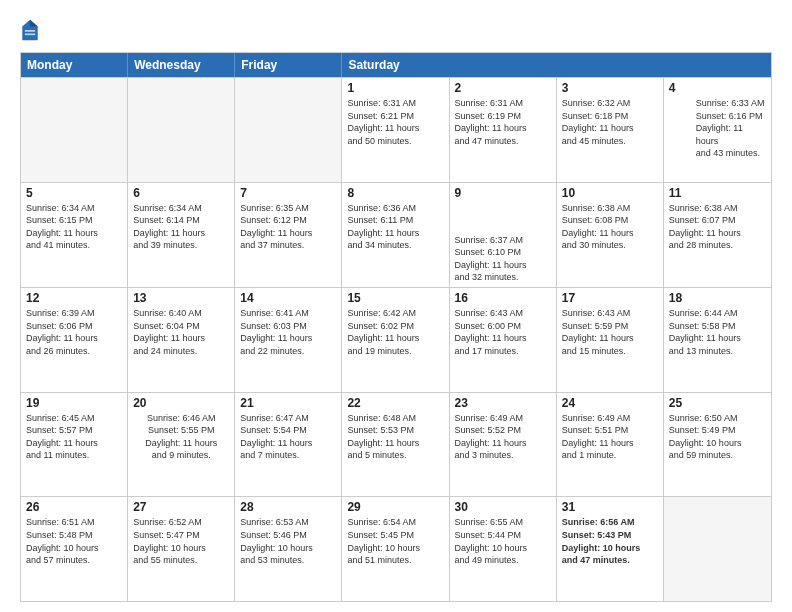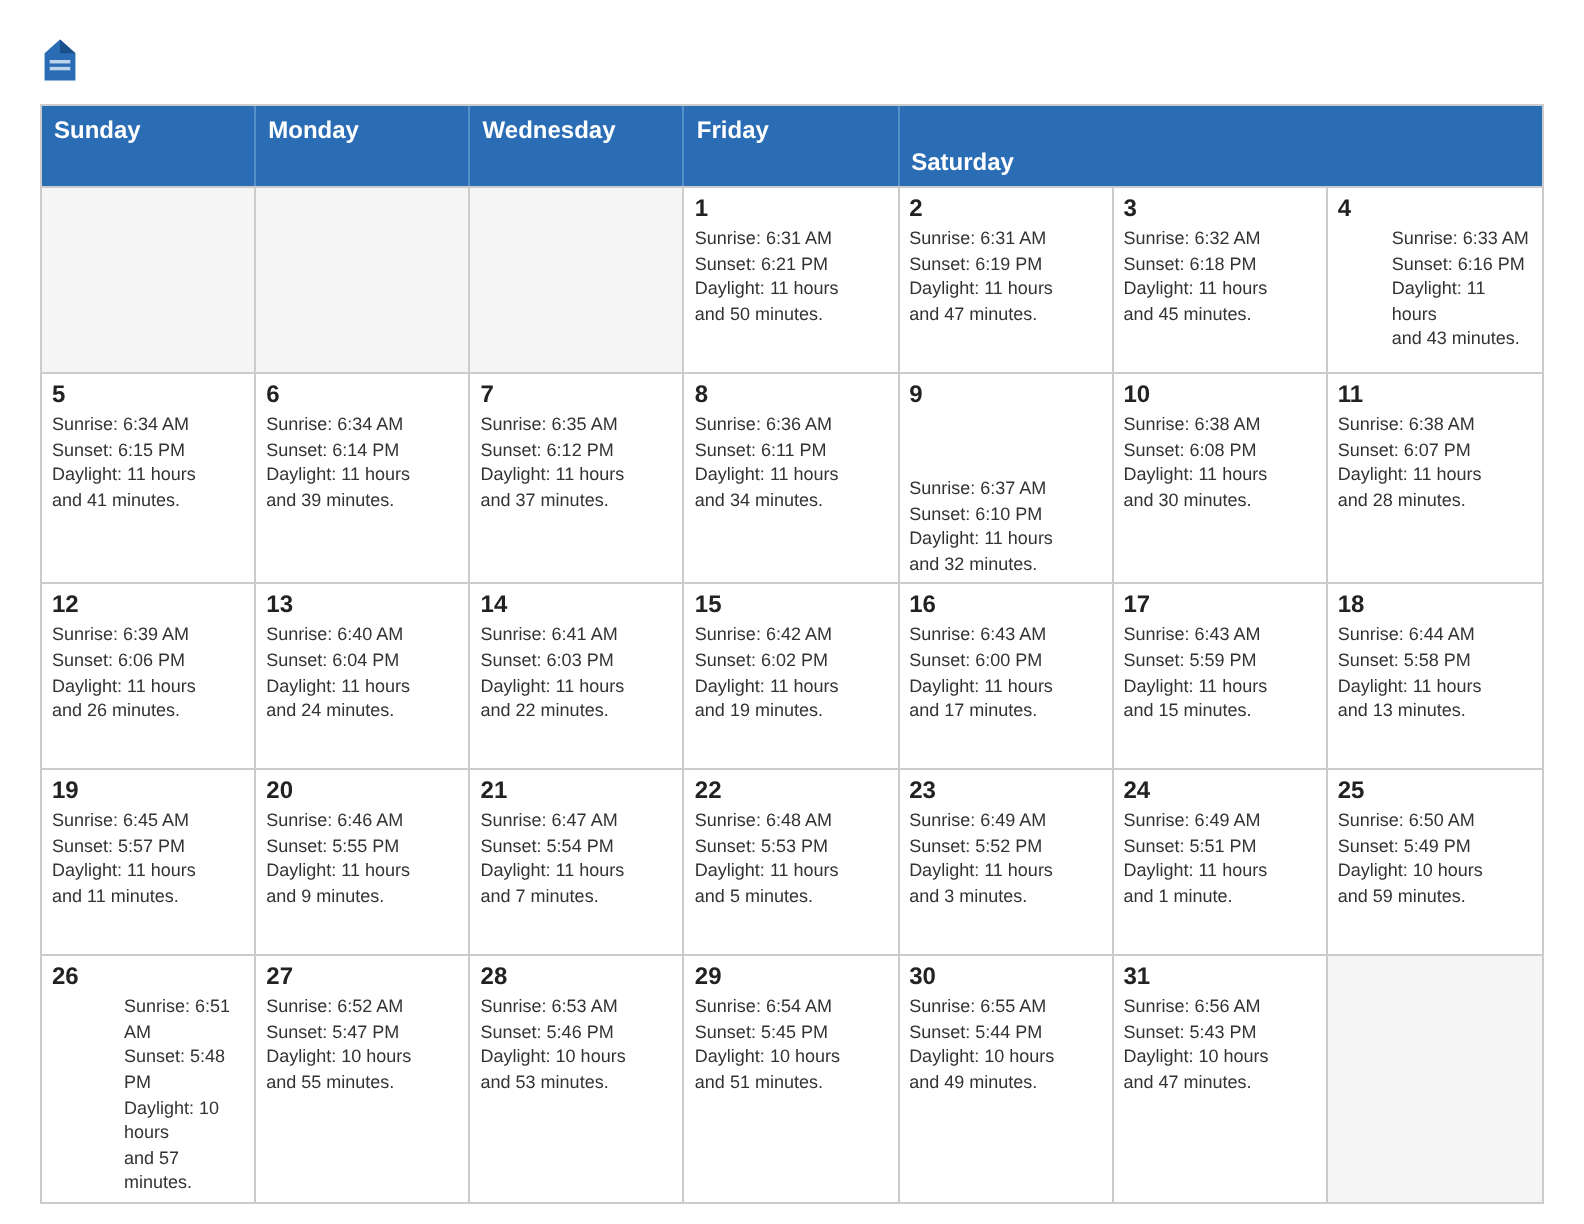--- a/index.html
+++ b/index.html
@@ -64,21 +64,21 @@
       background: #2a6db5;
     }
     .cal-header-cell {
       color: #fff;
       font-size: 12px;
       font-weight: bold;
       padding: 5px 6px;
       text-align: left;
       border-right: 1px solid #5590c8;
     }
-    .cal-header-cell:last-child { border-right: none; margin-top: 16px; }
+    .cal-header-cell:last-child { border-right: none; }
     .cal-body {
       display: flex;
       flex-direction: column;
       flex: 1;
     }
     .cal-row {
       display: grid;
       grid-template-columns: repeat(7, 1fr);
       flex: 1;
       border-top: 1px solid #ccc;
@@ -123,21 +123,20 @@
       </div>
     </div>
     <div class="title-block">
       <div class="month-title"></div>
       <div class="location"></div>
     </div>
   </div>
 
   <div class="calendar">
     <div class="cal-header-row">
-    <div class="cal-header-cell">Sunday</div>
         <div class="cal-header-cell">Monday</div>
         <div class="cal-header-cell">Wednesday</div>
         <div class="cal-header-cell">Friday</div>
         <div class="cal-header-cell">Saturday</div>
       </div>
     <div class="cal-body">
     <div class="cal-row">
           <div class="cal-cell empty"></div>
           <div class="cal-cell empty"></div>
           <div class="cal-cell empty"></div>
@@ -275,21 +274,21 @@
         <div class="cal-row">
           <div class="cal-cell">
             <div class="day-num">19</div>
             <div class="cell-info" style="white-space: pre-line;">Sunrise: 6:45 AM
 Sunset: 5:57 PM
 Daylight: 11 hours
 and 11 minutes.</div>
           </div>
           <div class="cal-cell">
             <div class="day-num">20</div>
-            <div class="cell-info" style="white-space: pre-line;">Sunrise: 6:46 AM
+            <div class="cell-info" style="white-space: pre-line; text-align: center;">Sunrise: 6:46 AM
 Sunset: 5:55 PM
 Daylight: 11 hours
 and 9 minutes.</div>
           </div>
           <div class="cal-cell">
             <div class="day-num">21</div>
             <div class="cell-info" style="white-space: pre-line;">Sunrise: 6:47 AM
 Sunset: 5:54 PM
 Daylight: 11 hours
 and 7 minutes.</div>
@@ -319,21 +318,21 @@
             <div class="day-num">25</div>
             <div class="cell-info" style="white-space: pre-line;">Sunrise: 6:50 AM
 Sunset: 5:49 PM
 Daylight: 10 hours
 and 59 minutes.</div>
           </div>
         </div>
         <div class="cal-row">
           <div class="cal-cell">
             <div class="day-num">26</div>
-            <div class="cell-info" style="white-space: pre-line; margin-left: 36px;">Sunrise: 6:51 AM
+            <div class="cell-info" style="white-space: pre-line;">Sunrise: 6:51 AM
 Sunset: 5:48 PM
 Daylight: 10 hours
 and 57 minutes.</div>
           </div>
           <div class="cal-cell">
             <div class="day-num">27</div>
             <div class="cell-info" style="white-space: pre-line;">Sunrise: 6:52 AM
 Sunset: 5:47 PM
 Daylight: 10 hours
 and 55 minutes.</div>
@@ -354,21 +353,21 @@
           </div>
           <div class="cal-cell">
             <div class="day-num">30</div>
             <div class="cell-info" style="white-space: pre-line;">Sunrise: 6:55 AM
 Sunset: 5:44 PM
 Daylight: 10 hours
 and 49 minutes.</div>
           </div>
           <div class="cal-cell">
             <div class="day-num">31</div>
-            <div class="cell-info" style="white-space: pre-line;">Sunrise: 6:56 AM
+            <div class="cell-info" style="white-space: pre-line; font-weight: bold;">Sunrise: 6:56 AM
 Sunset: 5:43 PM
 Daylight: 10 hours
 and 47 minutes.</div>
           </div>
           <div class="cal-cell empty"></div>
         </div>
       </div>
   </div>
 </div>
 

